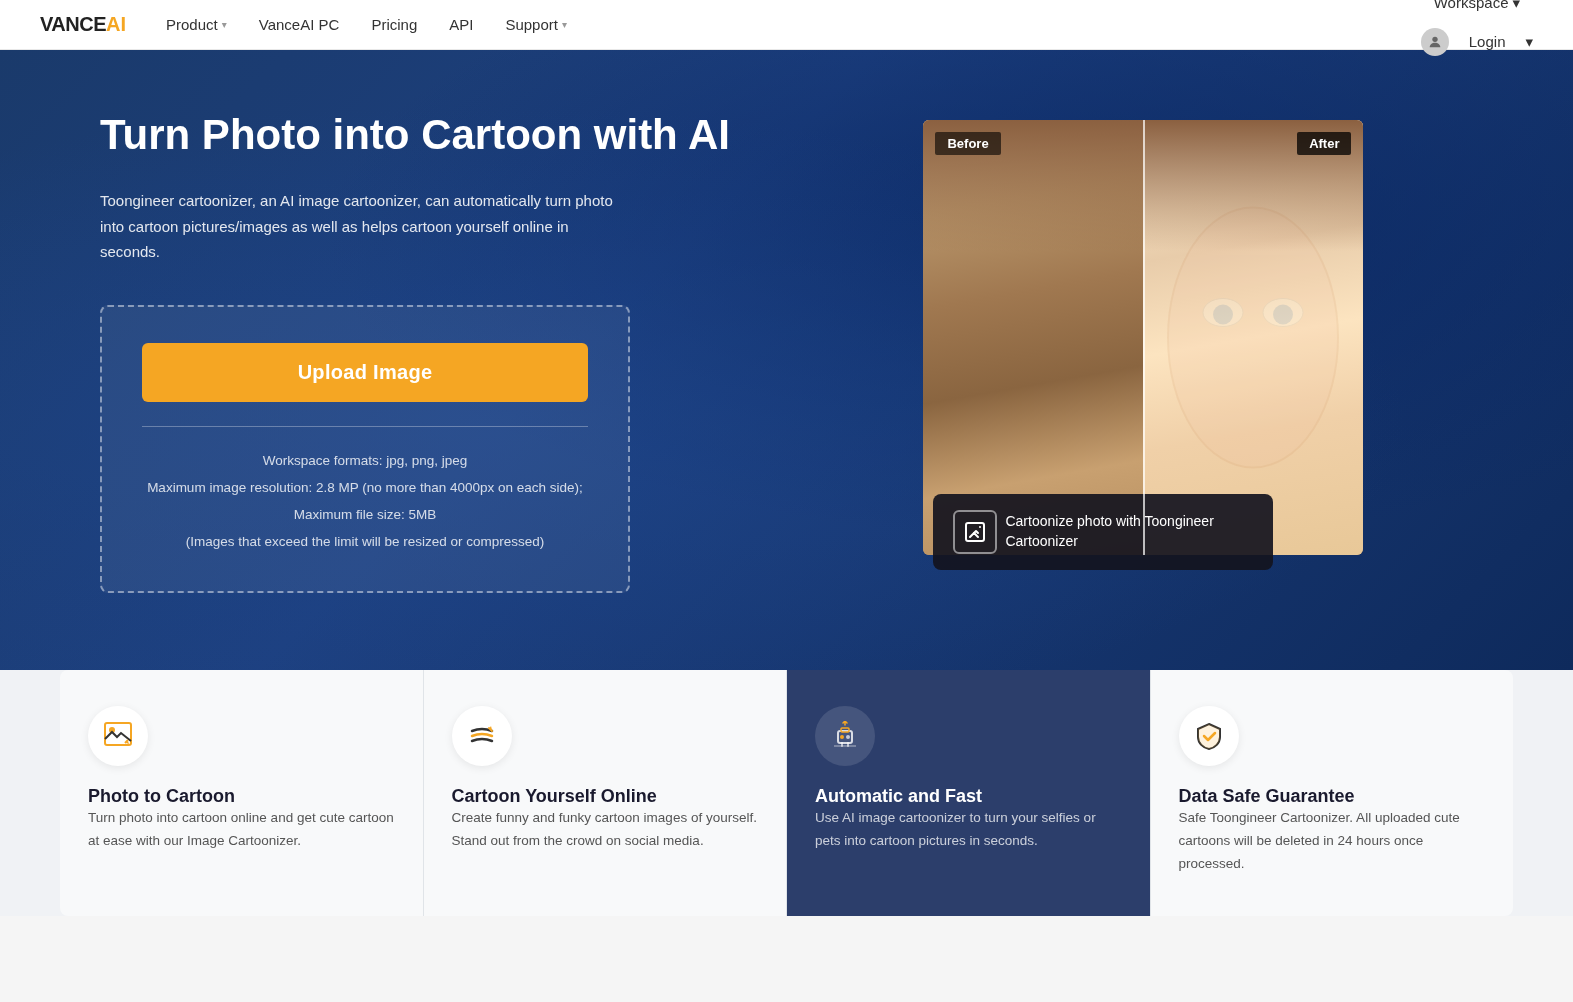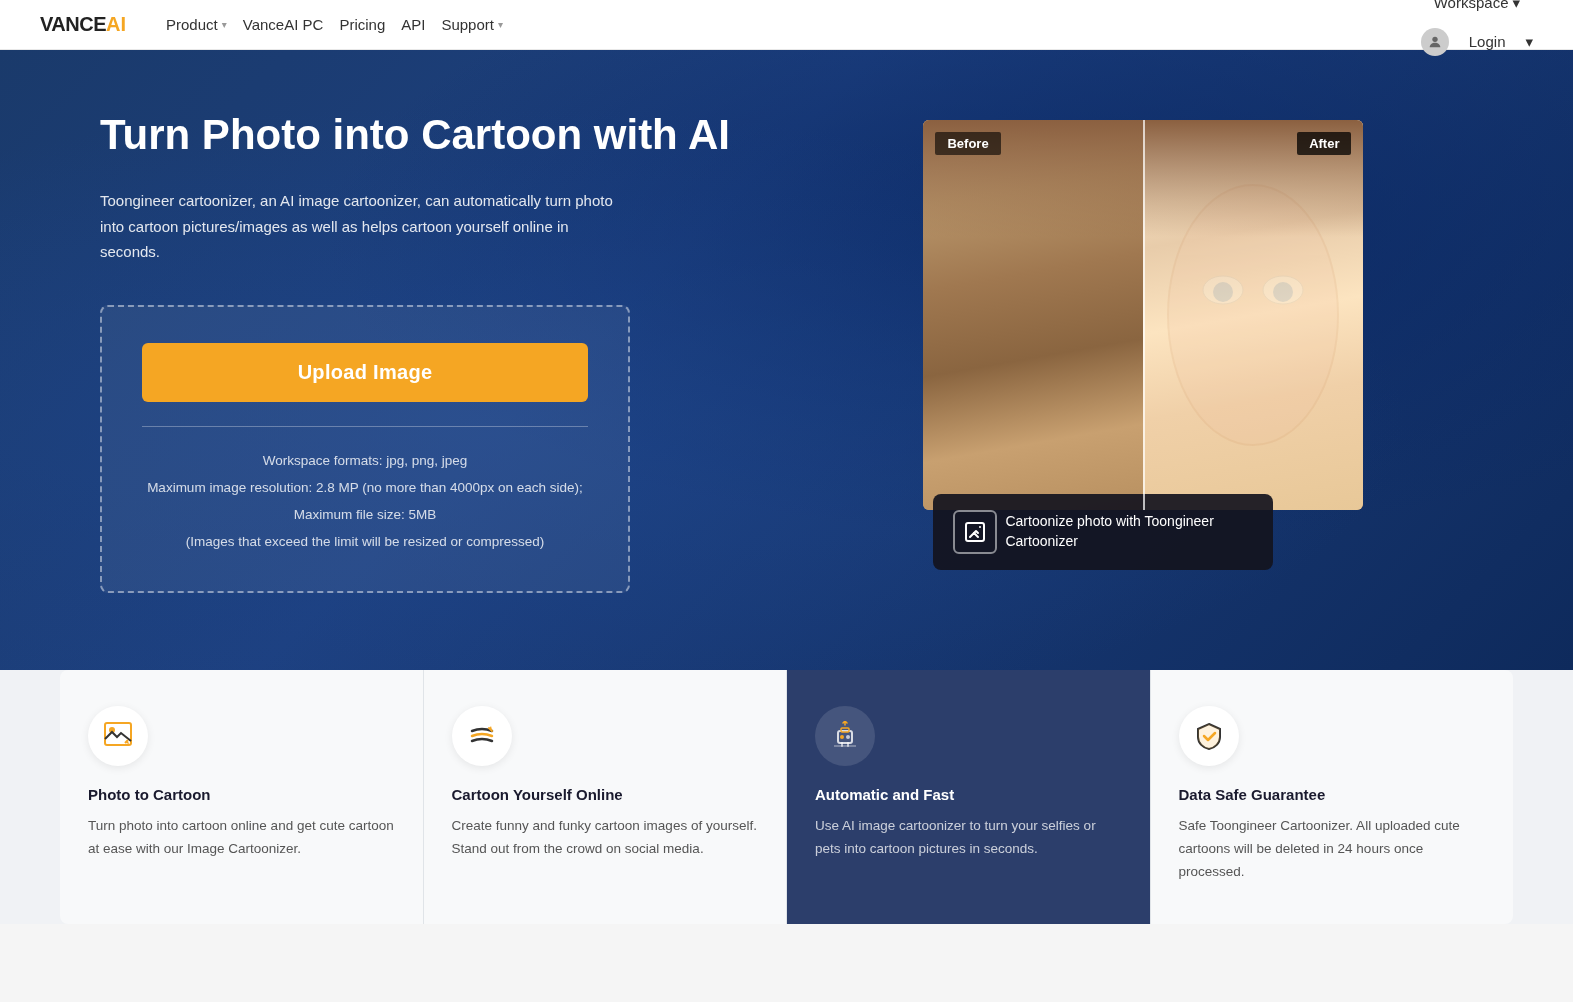--- a/index.html
+++ b/index.html
@@ -8,21 +8,21 @@
     
     .nav {
       display: flex; align-items: center;
       background: #fff; height: 50px;
       padding: 0 40px; border-bottom: 1px solid #e8e8e8;
       position: relative; z-index: 10;
     }
     .nav-logo { display: flex; align-items: center; margin-right: 40px; }
     .nav-logo .vance { font-weight: 700; font-size: 20px; color: #222; letter-spacing: -0.5px; }
     .nav-logo .ai { color: #f5a623; font-weight: 700; font-size: 20px; }
-    .nav-items { display: flex; align-items: center; gap: 16px; flex: 1; }
+    .nav-items { display: flex; align-items: center; gap: 32px; flex: 1; }
     .nav-item {
       font-size: 15px; color: #333; cursor: pointer;
       display: flex; align-items: center; gap: 4px;
       text-decoration: none;
     }
     .nav-item .arrow { font-size: 10px; color: #999; }
     .nav-right { display: flex; align-items: center; gap: 16px; margin-left: auto; flex-direction: column; }
     .nav-workspace { display: flex; align-items: center; gap: 4px; font-size: 15px; color: #333; cursor: pointer; }
     .nav-login { display: flex; align-items: center; gap: 20px; font-size: 15px; color: #333; cursor: pointer; }
     .avatar-icon { width: 28px; height: 28px; border-radius: 50%; background: #ccc; display: flex; align-items: center; justify-content: center; }
@@ -65,21 +65,21 @@
     .hero-right {
       flex: 0 0 48%; position: relative; z-index: 2;
       display: flex; justify-content: center; align-items: flex-start;
       padding-top: 10px;
     }
     .compare-wrapper {
       width: 440px; height: 400px; position: relative;
       border-radius: 6px; overflow: visible;
     }
     .compare-card {
-      width: 440px; height: 390px; position: relative;
+      width: 440px; height: 435px; position: relative;
       border-radius: 6px; overflow: hidden;
       background: linear-gradient(135deg, #c8a882 0%, #a07850 100%);
     }
     
     .face-before {
       position: absolute; left: 0; top: 0; width: 50%; height: 100%;
       overflow: hidden;
     }
     .face-before-inner {
       width: 100%; height: 100%;
@@ -138,21 +138,21 @@
       border-right: 1px solid #e0e4e8;
     }
     .feature-card:first-child { border-radius: 8px 0 0 8px; }
     .feature-card:last-child { border-right: none; border-radius: 0 8px 8px 0; }
     .feature-icon-wrap {
       width: 60px; height: 60px; background: #fff;
       border-radius: 50%; display: flex; align-items: center; justify-content: center;
       margin-bottom: 20px; box-shadow: 0 2px 8px rgba(0,0,0,0.08);
       font-size: 26px;
     }
-    .feature-title { font-size: 15px; font-weight: 700; color: #1a1a2e; margin-bottom: 12px; }
+    .feature-title { font-size: 18px; font-weight: 700; color: #1a1a2e; }
     .feature-desc { font-size: 13.5px; color: #555; line-height: 1.7; }
 
     
     .feature-card.dark { background: #2c3e6b; }
     .feature-card.dark .feature-title { color: #fff; }
     .feature-card.dark .feature-desc { color: rgba(255,255,255,0.75); }
     .feature-card.dark .feature-icon-wrap { background: rgba(255,255,255,0.12); box-shadow: none; }
   </style>
 </head>
 <body>

